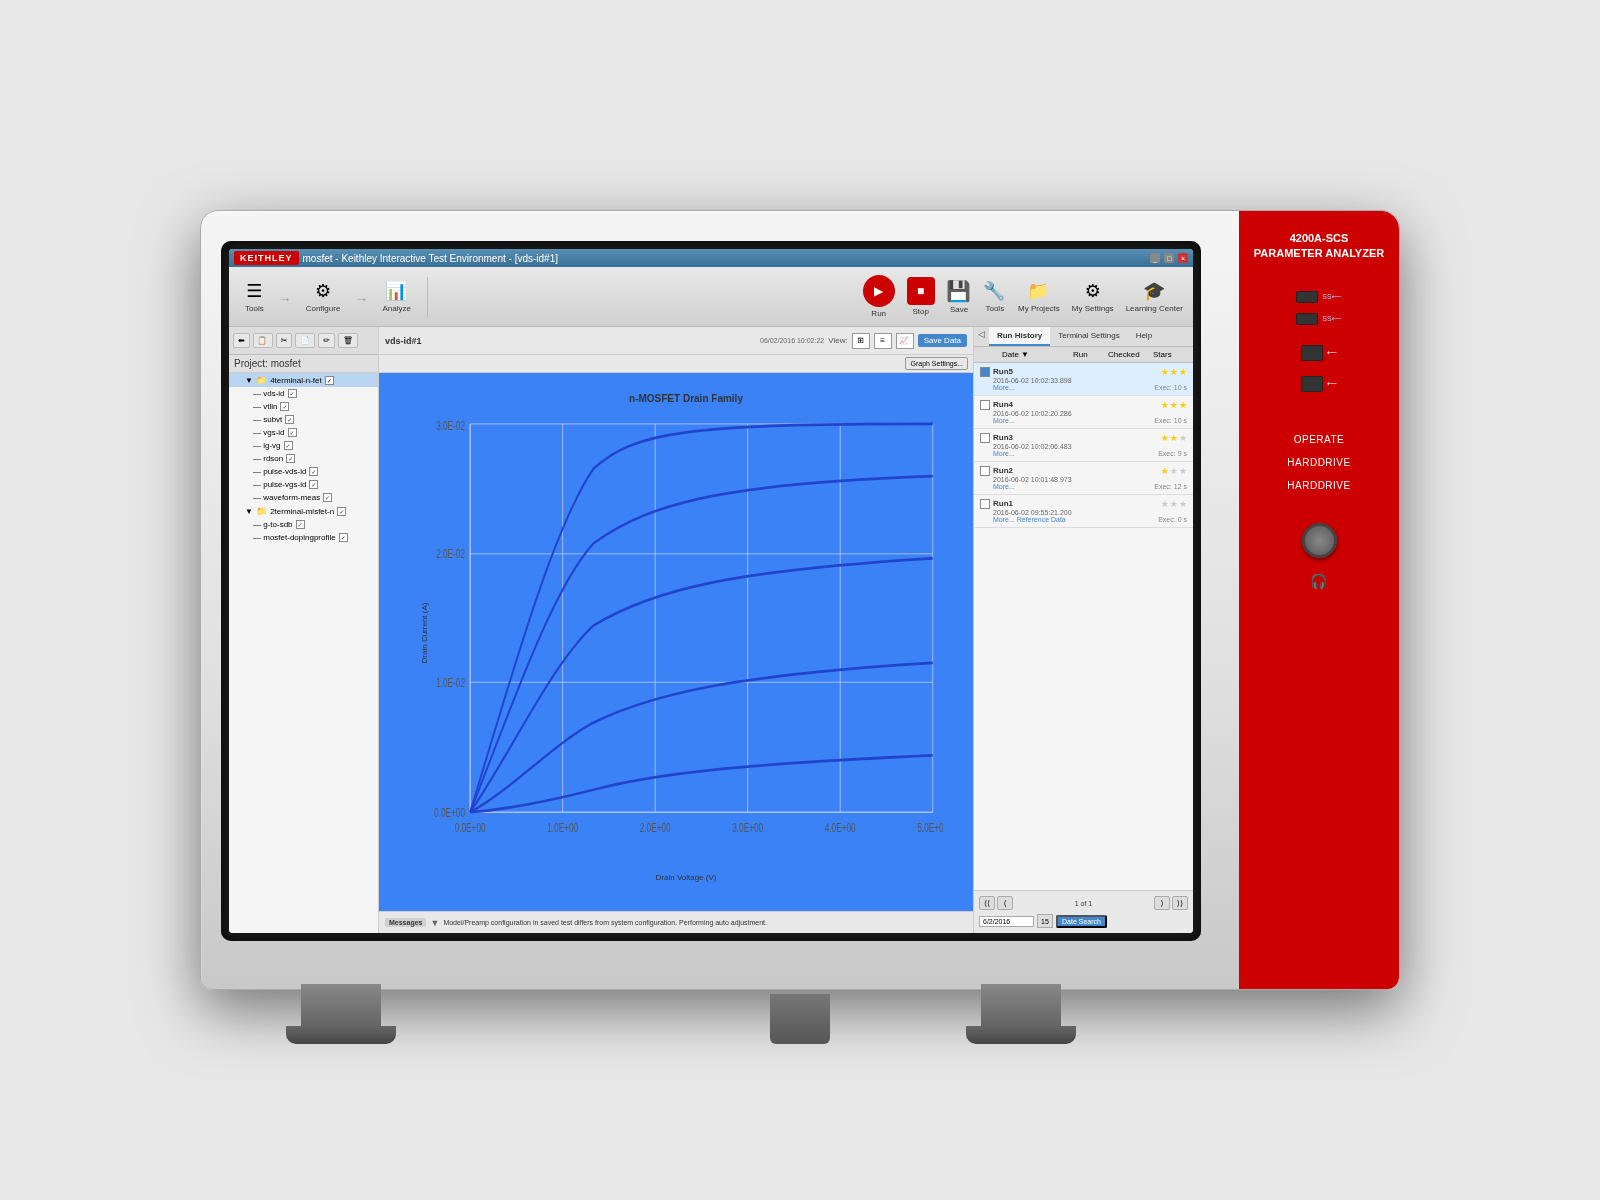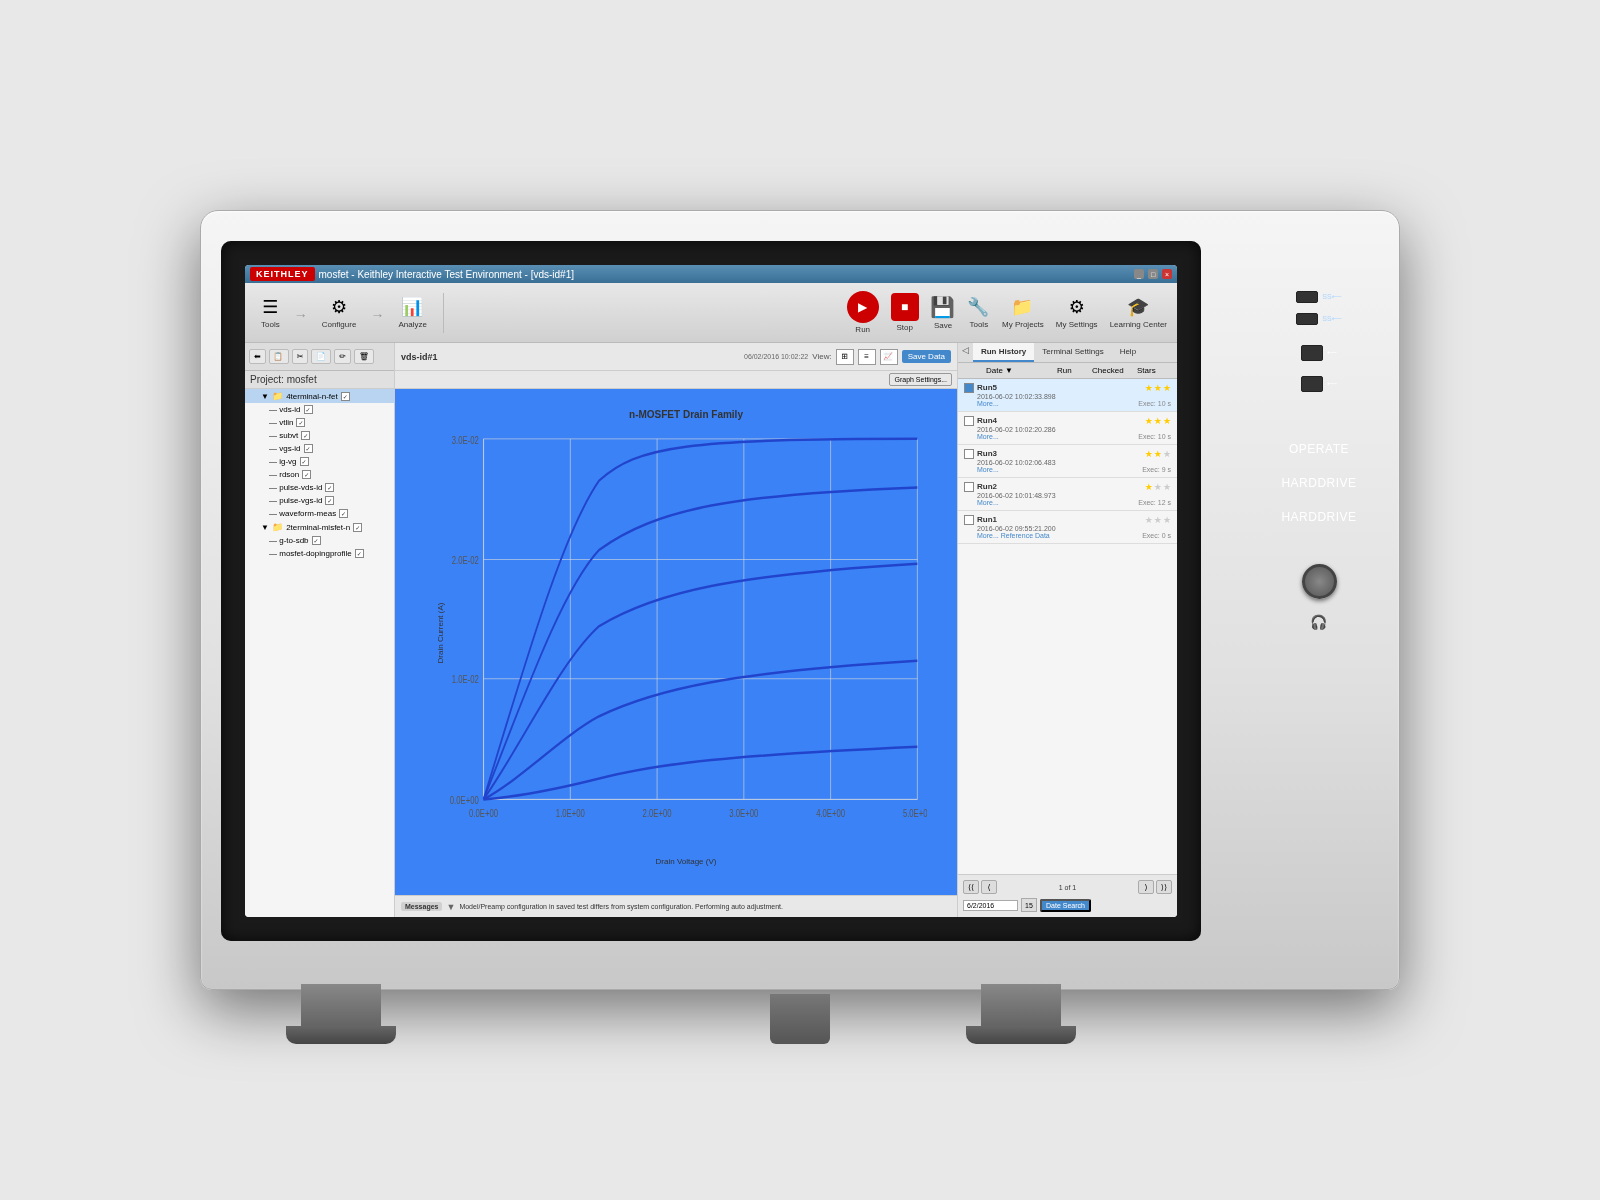--- a/index.html
+++ b/index.html
@@ -95,23 +95,23 @@
       gap: 4px;
     }
 
     .status-labels {
       margin-top: 20px;
       text-align: center;
     }
 
     .status-label {
       color: white;
-      font-size: 12px;
+      font-size: 10px;
       display: block;
-      margin: 20px 0;
+      margin: 12px 0;
       letter-spacing: 0.5px;
     }
 
     .power-button {
       width: 35px;
       height: 35px;
       border-radius: 50%;
       background: radial-gradient(circle, #888 0%, #555 100%);
       border: 3px solid #444;
       margin-top: 20px;
@@ -126,21 +126,21 @@
 
     
     .screen-bezel {
       position: absolute;
       left: 20px;
       top: 30px;
       width: 980px;
       height: 700px;
       background: #1a1a1a;
       border-radius: 10px;
-      padding: 24px;
+      padding: 8px;
       box-shadow: inset 0 0 15px rgba(0,0,0,0.8);
     }
 
     
     .screen {
       width: 100%;
       height: 100%;
       background: #f0f0f0;
       border-radius: 4px;
       overflow: hidden;
@@ -657,20 +657,26 @@
       padding: 1px 4px;
       border-radius: 2px;
       cursor: pointer;
     }
   </style>
 </head>
 <body>
 
 <div class="instrument">
 
+  <div class="red-accent">
+    <div class="instrument-title">
+      <span>4200A-SCS</span><br>
+      <span>PARAMETER ANALYZER</span>
+    </div>
+  </div>
 
   <div class="right-panel">
     <div class="port-group">
       <div class="usb-row">
         <div class="usb-port"></div>
         <span class="usb3-label">SS⟵</span>
       </div>
     </div>
     <div class="port-group">
       <div class="usb-row">

